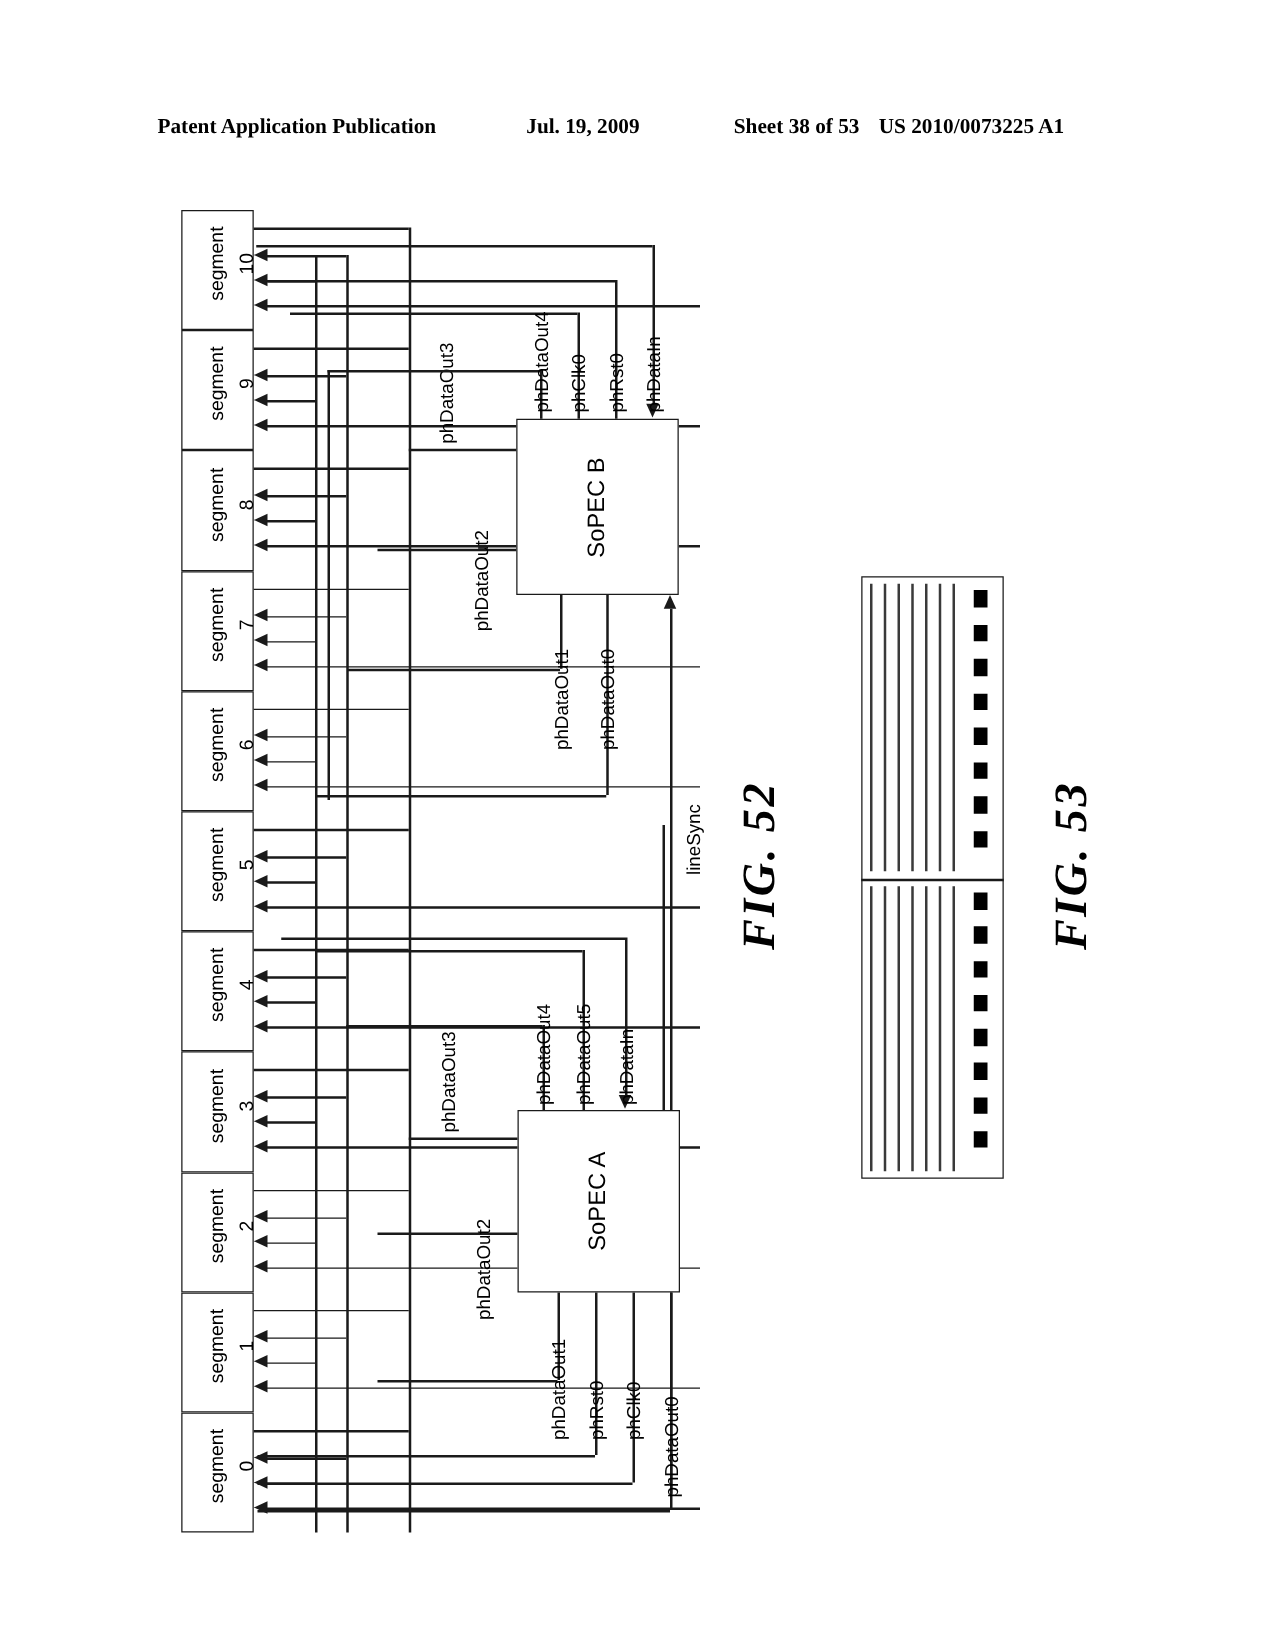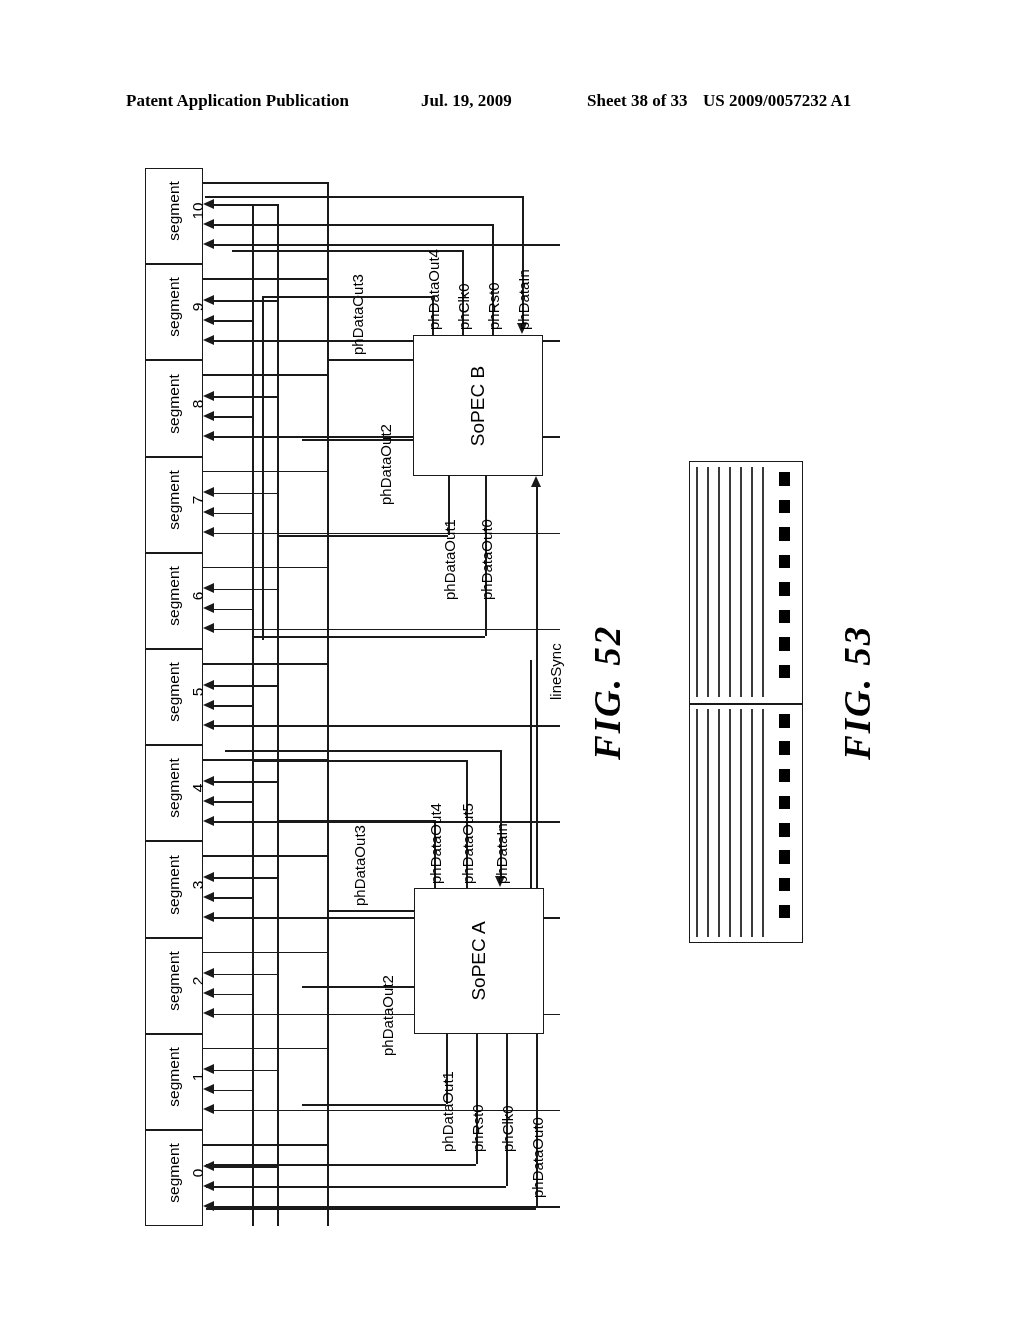--- a/index.html
+++ b/index.html
@@ -60,22 +60,22 @@
   .f53line{position:absolute;width:1.7px;background:#3a3a3a;}
   .f53dash{position:absolute;background:#000;}
   .f53div{position:absolute;height:1.8px;background:#1a1a1a;}
 </style>
 </head>
 <body>
 
 <div class="hdr">
   <span class="h1">Patent Application Publication</span>
   <span class="h2">Jul. 19, 2009</span>
-  <span class="h3">Sheet 38 of 33</span>
-  <span class="h4">US 2009/0057232 A1</span>
+  <span class="h3">Sheet 38 of 53</span>
+  <span class="h4">US 2010/0073225 A1</span>
 </div>
 
 <div class="fig" id="fig52">
     <div class="segbox" style="top: 168px; height: 96.2px;">
       <div class="inner">
         <div class="rot seg" style="left: 20px; top: 90.2px; width: 96.2px;">segment</div>
         <div class="rot seg" style="left: 44px; top: 90.2px; width: 96.2px;">10</div>
       </div>
     </div>
     <div class="segbox" style="top: 264.2px; height: 96.2px;">

